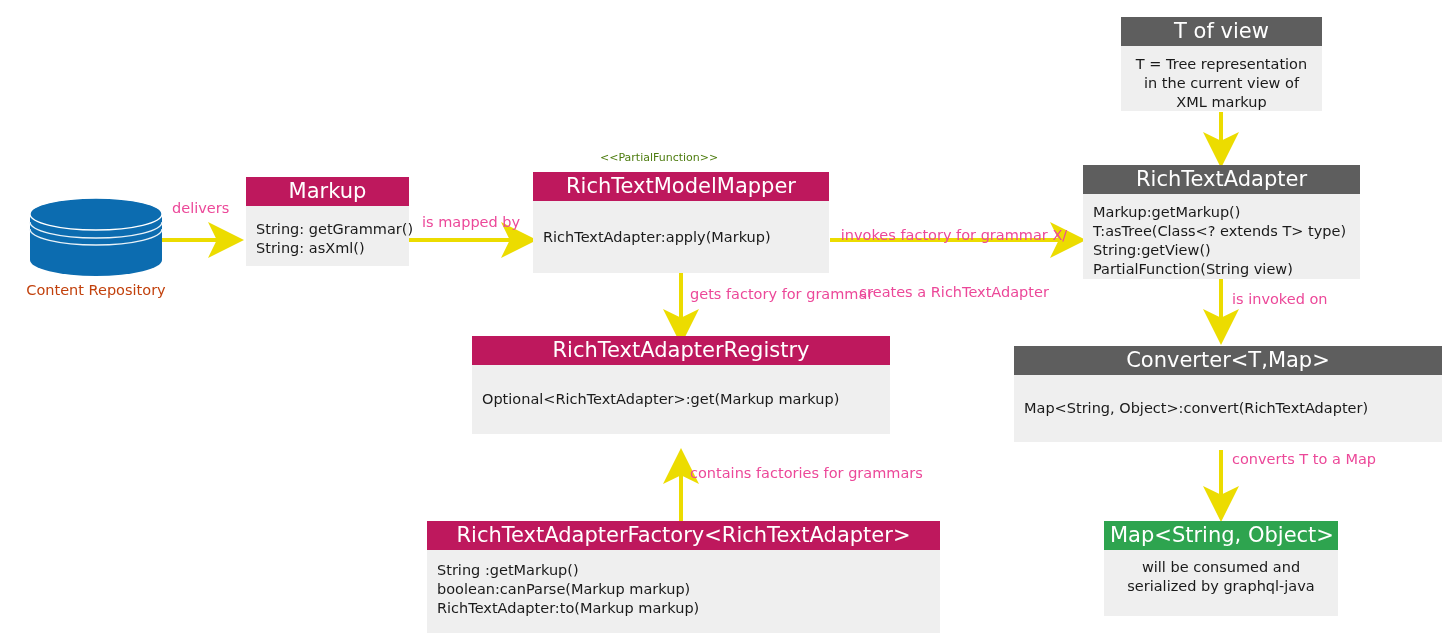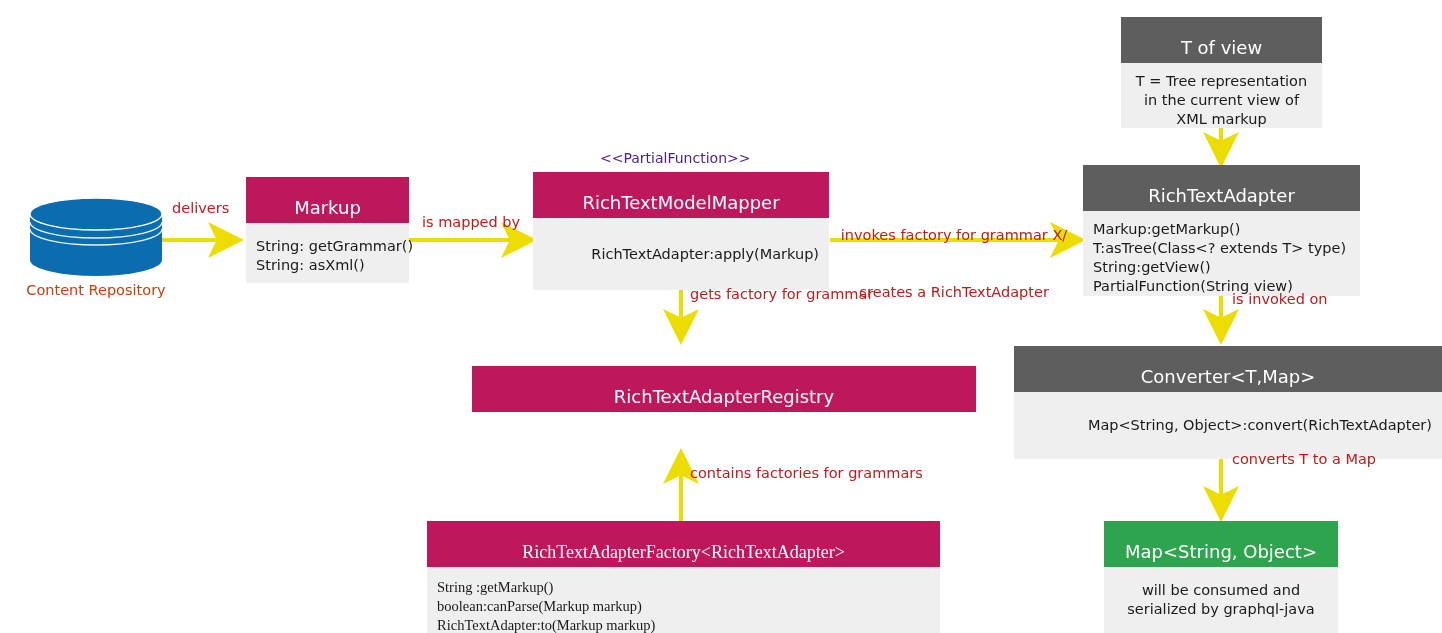--- a/index.html
+++ b/index.html
@@ -25,23 +25,23 @@
     height: 633px;
     pointer-events: none;
   }
   .uml-box {
     position: absolute;
     box-sizing: border-box;
   }
   .uml-header {
     color: #ffffff;
     text-align: center;
-    font-size: 18px;
+    font-size: 21px;
     line-height: 26px;
-    padding: 18px 6px 2px 6px;
+    padding: 1px 6px 2px 6px;
     box-sizing: border-box;
     white-space: nowrap;
     overflow: hidden;
   }
   .uml-header.blue { background: #be185d; }
   .uml-header.gray { background: #5e5e5e; }
   .uml-header.green { background: #2ea44f; }
   .uml-body {
     background: #efefef;
     box-sizing: border-box;
@@ -49,36 +49,35 @@
     line-height: 19px;
     color: #1a1a1a;
     padding: 10px 10px 10px 10px;
   }
   .uml-body.center { text-align: center; }
   .uml-body.left { text-align: left; }
   .uml-body.vcenter {
     display: flex;
     flex-direction: column;
     justify-content: center;
-    align-items: flex-end;
   }
   .uml-body div { white-space: nowrap; }
   .uml-body.center div { white-space: normal; }
   .stereotype {
     position: absolute;
-    color: #4c1d95;
-    font-size: 14px;
+    color: #4d7c0f;
+    font-size: 11px;
     line-height: 18px;
     white-space: nowrap;
   }
   .edge-label {
     position: absolute;
     font-size: 14.5px;
     line-height: 19px;
-    color: #b91c1c;
+    color: #ec4899;
     white-space: pre;
   }
   .edge-label.center { text-align: center; }
   .node-caption {
     position: absolute;
     font-size: 14.5px;
     line-height: 19px;
     color: #c2410c;
     white-space: nowrap;
     text-align: center;
@@ -136,25 +135,28 @@
   </div>
 
   <div class="stereotype" style="left:600px; top:149px;">&lt;&lt;PartialFunction&gt;&gt;</div>
   <div class="uml-box" style="left:533px; top:172px; width:296px;">
     <div class="uml-header blue">RichTextModelMapper</div>
     <div class="uml-body left vcenter" style="height:72px;">
       <div>RichTextAdapter:apply(Markup)</div>
     </div>
   </div>
 
-  <div class="uml-box" style="left:472px; top:366px; width:504px;">
+  <div class="uml-box" style="left:472px; top:336px; width:418px;">
     <div class="uml-header blue">RichTextAdapterRegistry</div>
-  </div>
-
-  <div class="uml-box" style="left:427px; top:521px; width:513px;font-family:Liberation Serif, serif;">
+    <div class="uml-body left vcenter" style="height:69px;">
+      <div>Optional&lt;RichTextAdapter&gt;:get(Markup markup)</div>
+    </div>
+  </div>
+
+  <div class="uml-box" style="left:427px; top:521px; width:513px;">
     <div class="uml-header blue">RichTextAdapterFactory&lt;RichTextAdapter&gt;</div>
     <div class="uml-body left" style="height:83px; padding-top:11px;">
       <div>String :getMarkup()</div>
       <div>boolean:canParse(Markup markup)</div>
       <div>RichTextAdapter:to(Markup markup)</div>
     </div>
   </div>
 
   <div class="uml-box" style="left:1121px; top:17px; width:201px;">
     <div class="uml-header gray">T of view</div>
@@ -175,21 +177,21 @@
 
   <div class="uml-box" style="left:1014px; top:346px; width:428px;border-radius:11px;">
     <div class="uml-header gray">Converter&lt;T,Map&gt;</div>
     <div class="uml-body left vcenter" style="height:67px;">
       <div>Map&lt;String, Object&gt;:convert(RichTextAdapter)</div>
     </div>
   </div>
 
   <div class="uml-box" style="left:1104px; top:521px; width:234px;">
     <div class="uml-header green">Map&lt;String, Object&gt;</div>
-    <div class="uml-body center" style="height:66px; padding-top:14px;">
+    <div class="uml-body center" style="height:66px; padding-top:8px;">
       <div>will be consumed and serialized by graphql-java</div>
     </div>
   </div>
 
   <div class="edge-label" style="left:172px; top:199px;">delivers</div>
 
   <div class="edge-label" style="left:422px; top:213px;">is mapped by</div>
 
   <div class="edge-label center" style="left:838px; top:188px; width:232px;">
     <div>invokes factory for grammar X/</div>

